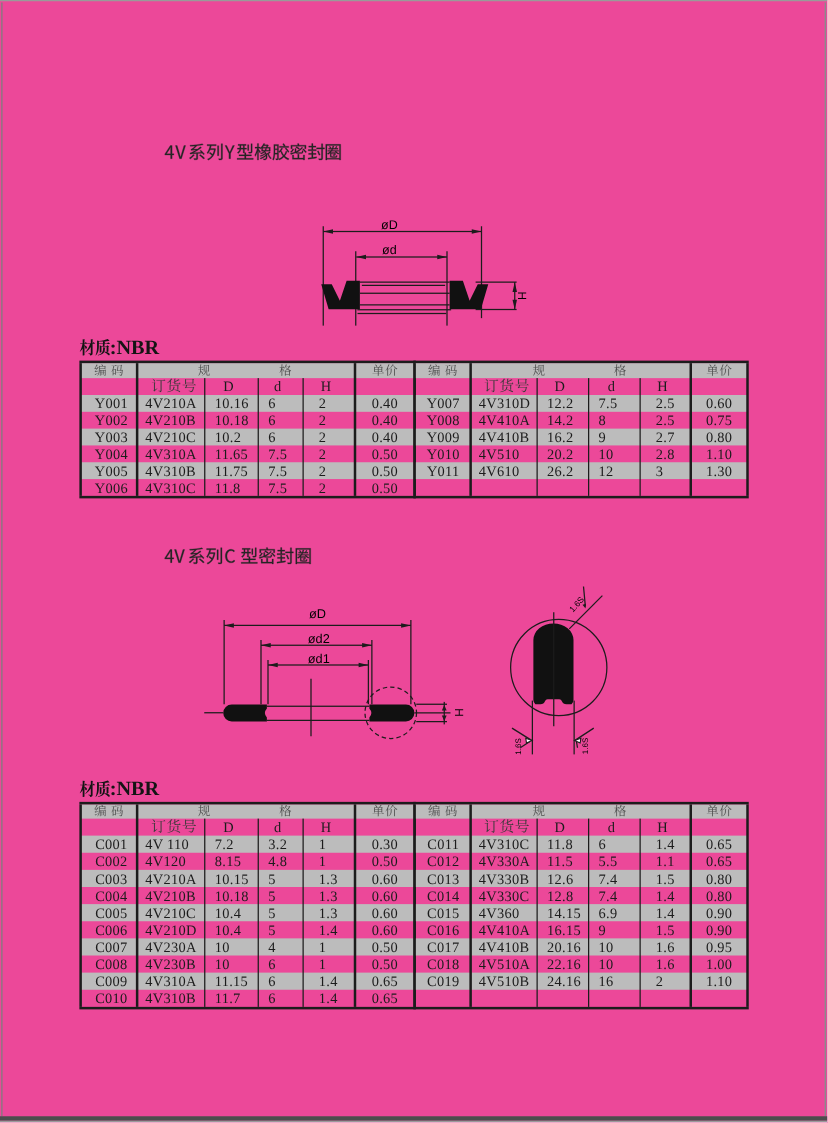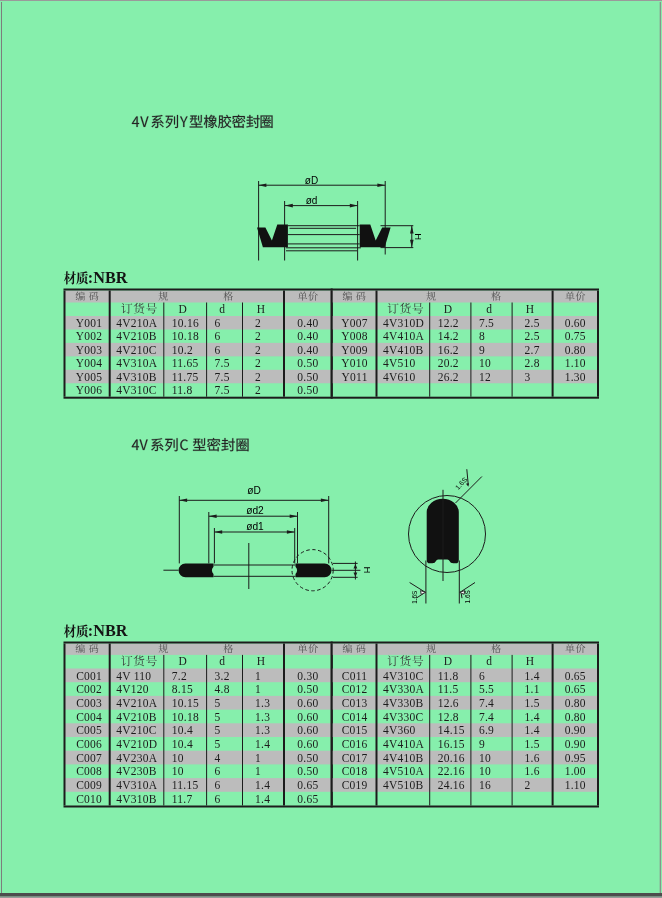--- a/index.html
+++ b/index.html
@@ -1,14 +1,14 @@
 <!DOCTYPE html>
 <html><head><meta charset="utf-8"><style>
 html,body{margin:0;padding:0;background:#fff;}
-#page{position:relative;width:662px;height:898px;background:#86efac;overflow:hidden;font-family:"Liberation Serif",serif;}
+#page{position:relative;width:662px;height:898px;background:#ec4899;overflow:hidden;font-family:"Liberation Serif",serif;}
 svg{display:block}
 </style></head>
 <body>
 
 <div id="page">
 <svg width="662" height="898" viewBox="0 0 662 898">
 <defs>
         <path id="sans34" d="M340 0H426V202H524V275H426V733H325L20 262V202H340ZM340 275H115L282 525C303 561 323 598 341 633H345C343 596 340 536 340 500Z"></path>
         <path id="sans56" d="M235 0H342L575 733H481L363 336C338 250 320 180 292 94H288C261 180 242 250 217 336L98 733H1Z"></path>
         <path id="sans7cfb" d="M286 224C233 152 150 78 70 30C90 19 121 -6 136 -20C212 34 301 116 361 197ZM636 190C719 126 822 34 872 -22L936 23C882 80 779 168 695 229ZM664 444C690 420 718 392 745 363L305 334C455 408 608 500 756 612L698 660C648 619 593 580 540 543L295 531C367 582 440 646 507 716C637 729 760 747 855 770L803 833C641 792 350 765 107 753C115 736 124 706 126 688C214 692 308 698 401 706C336 638 262 578 236 561C206 539 182 524 162 521C170 502 181 469 183 454C204 462 235 466 438 478C353 425 280 385 245 369C183 338 138 319 106 315C115 295 126 260 129 245C157 256 196 261 471 282V20C471 9 468 5 451 4C435 3 380 3 320 6C332 -15 345 -47 349 -69C422 -69 472 -68 505 -56C539 -44 547 -23 547 19V288L796 306C825 273 849 242 866 216L926 252C885 313 799 405 722 474Z"></path>

